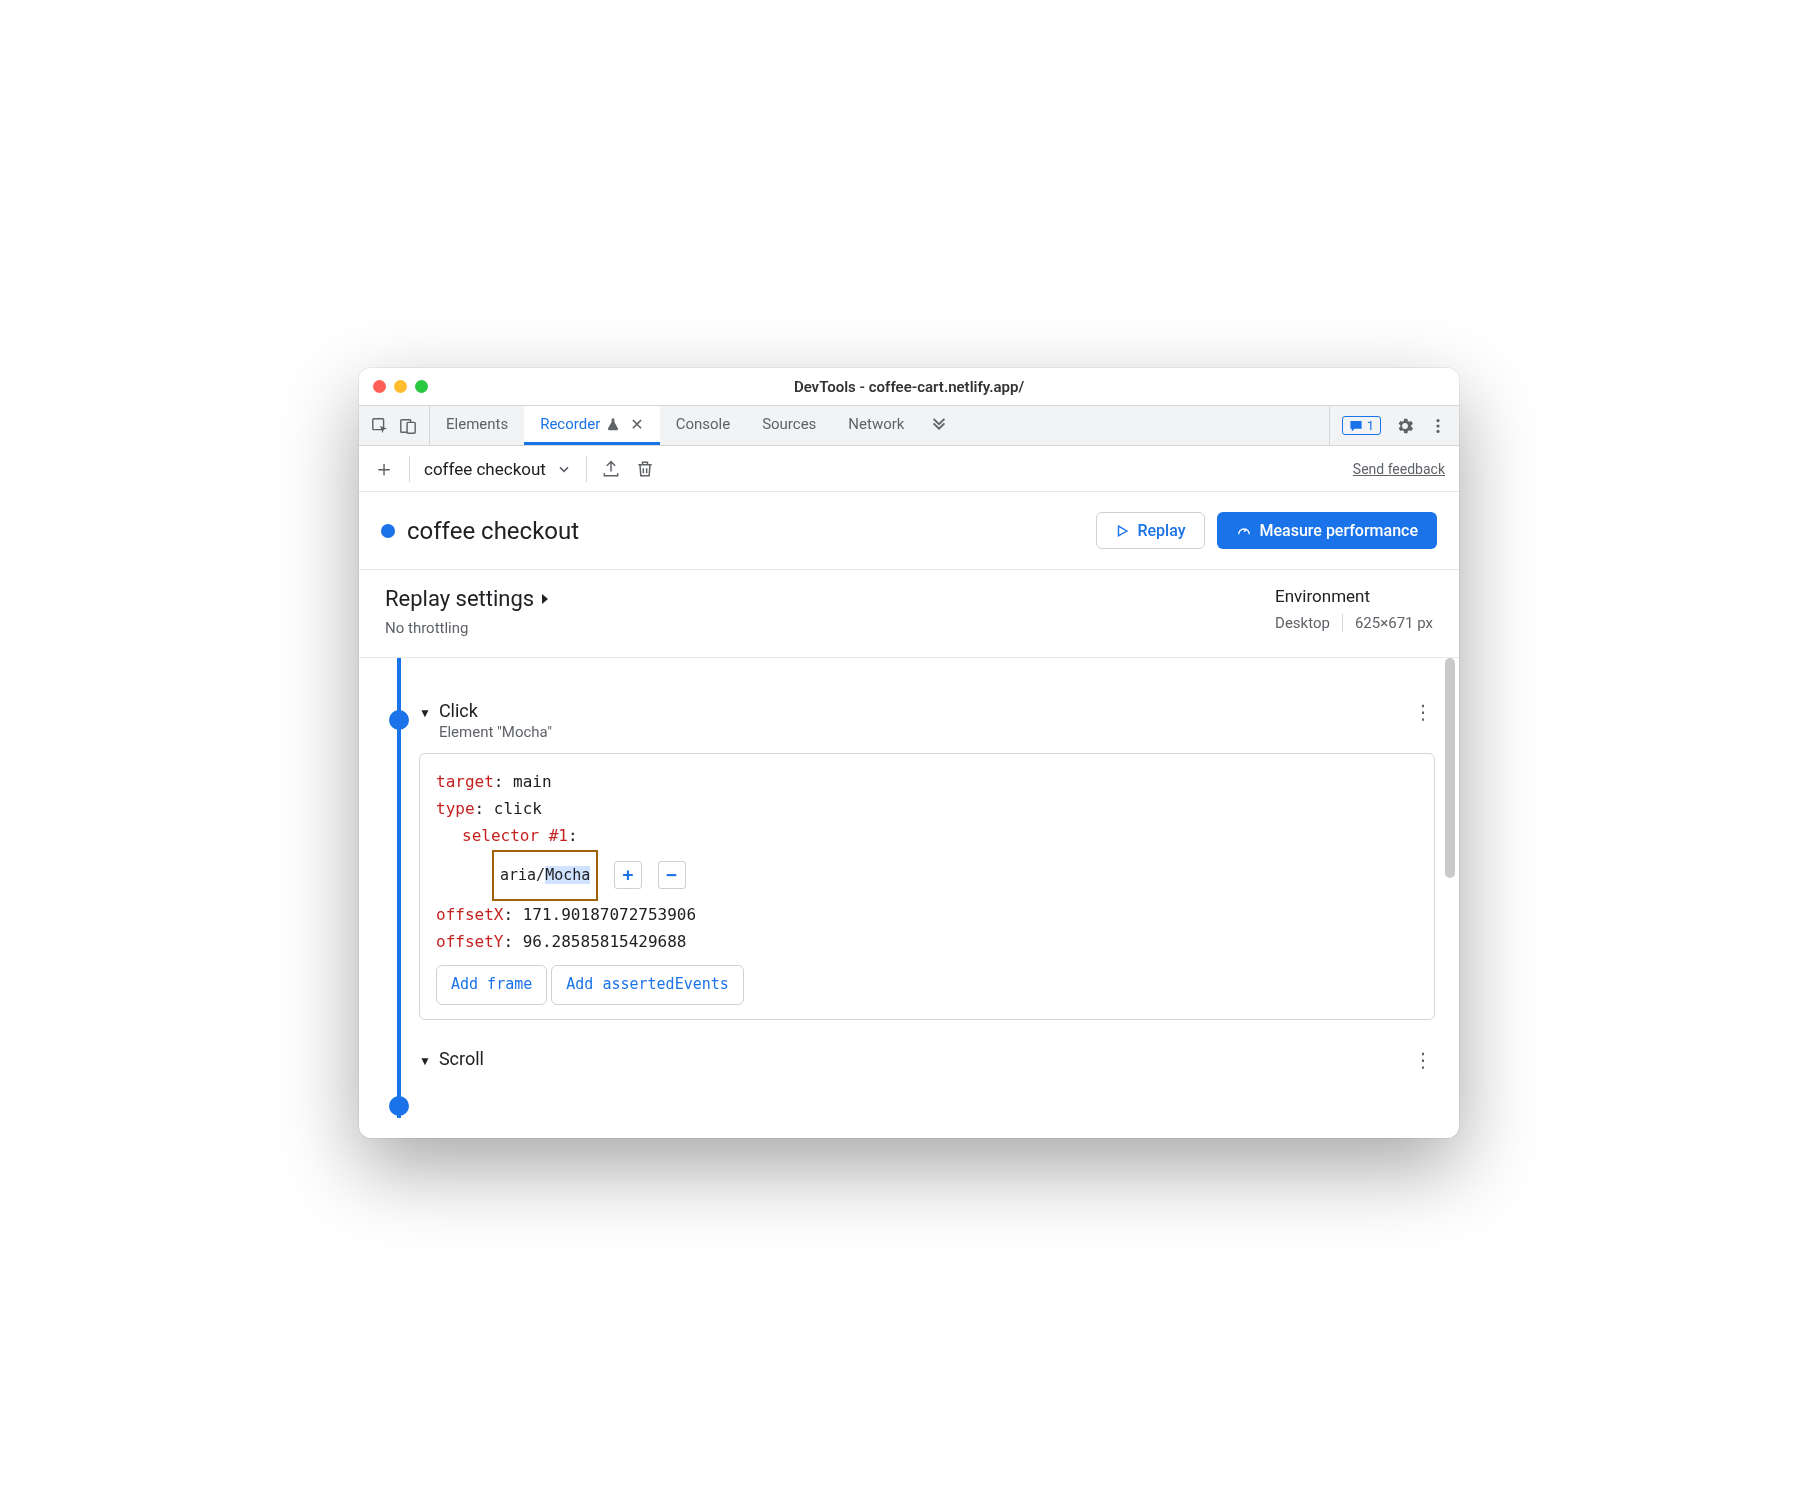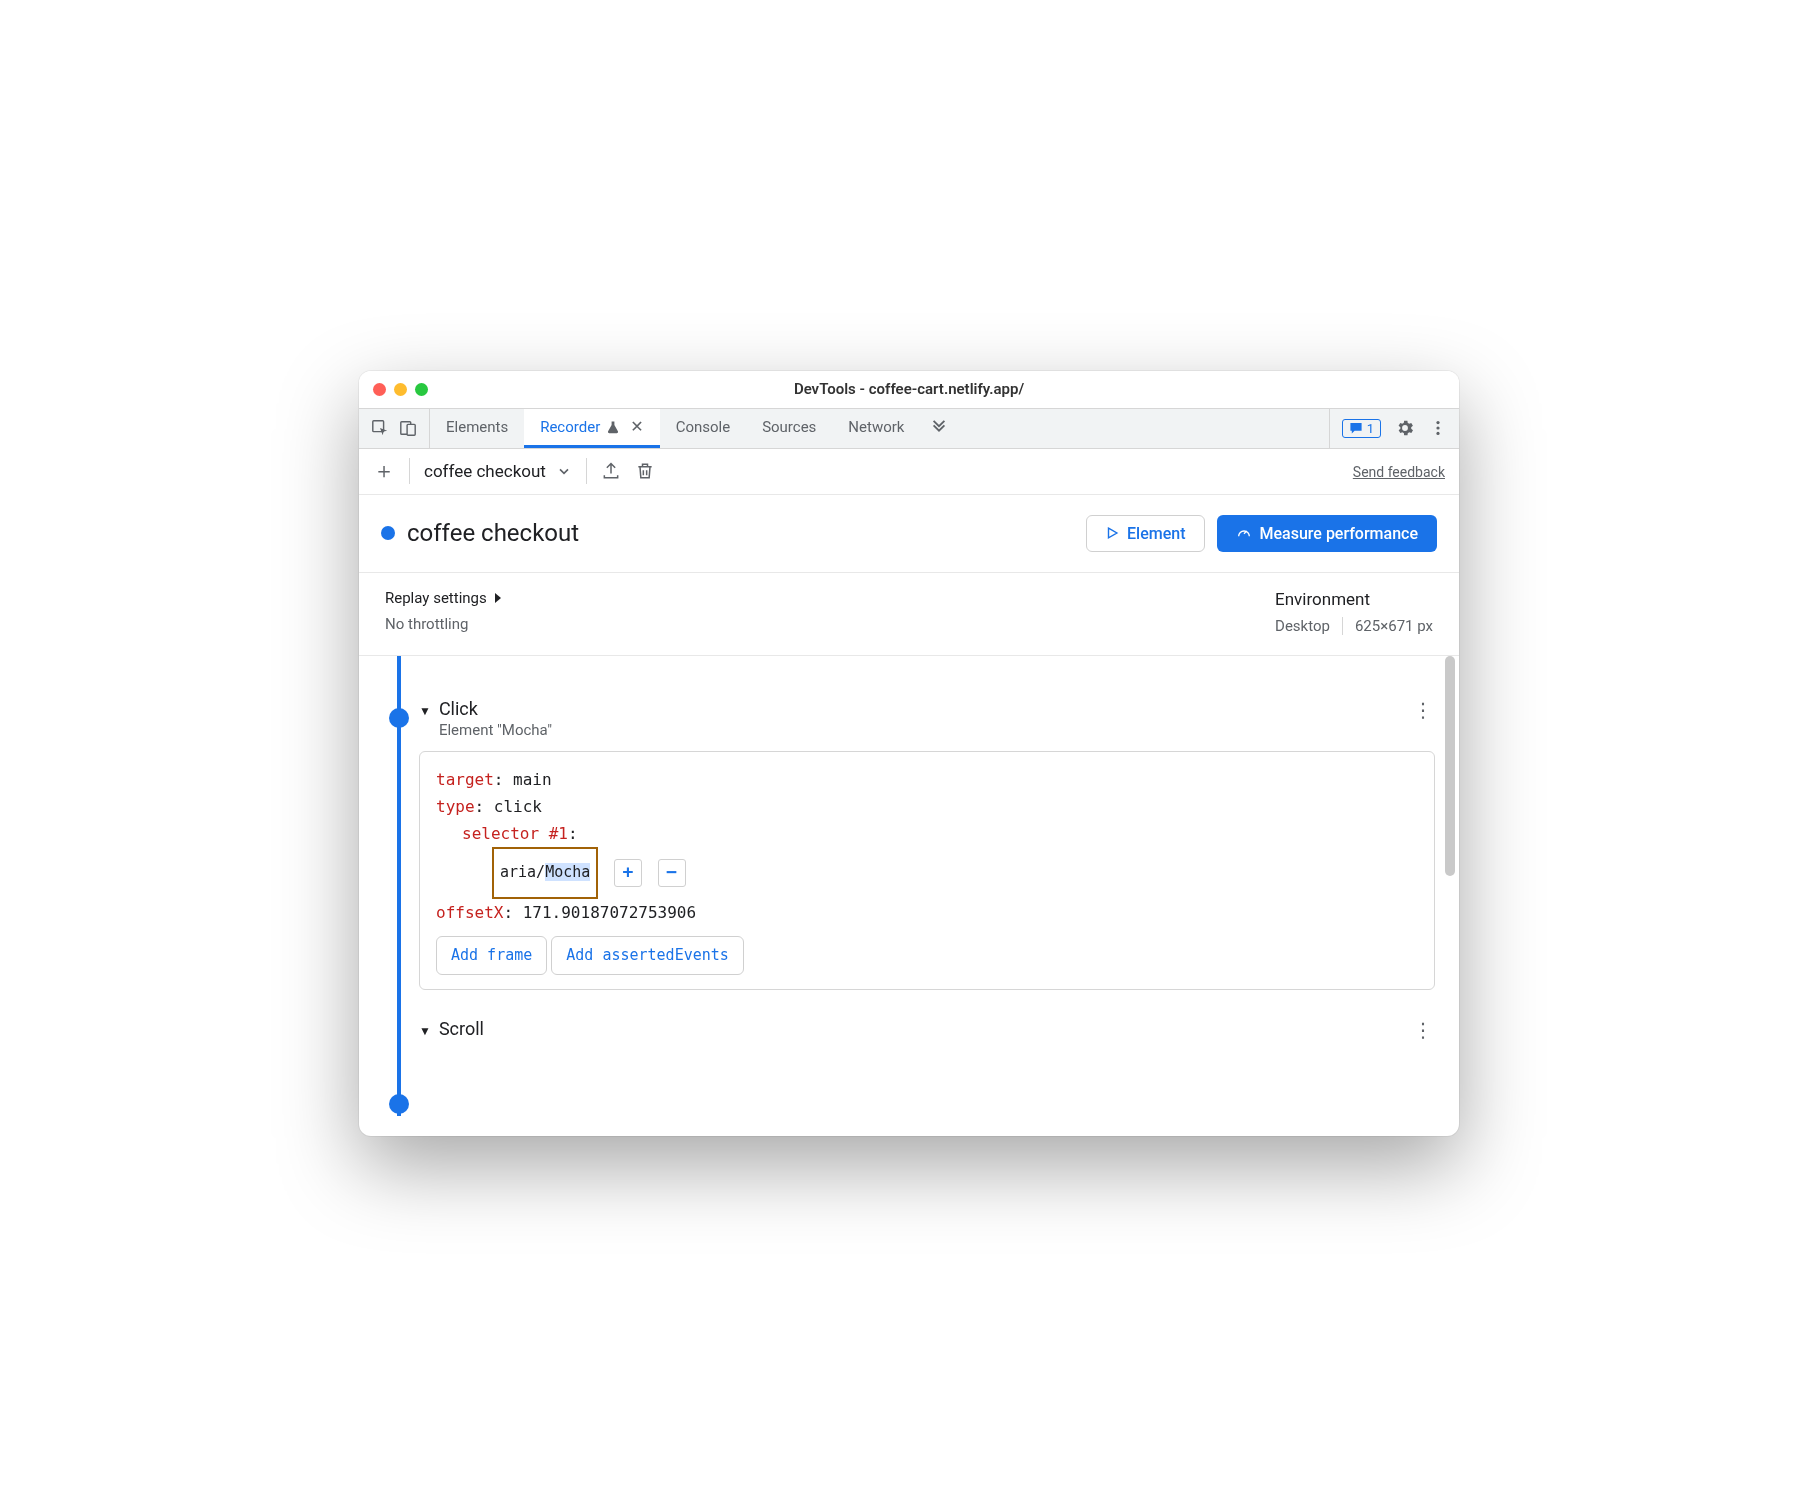--- a/index.html
+++ b/index.html
@@ -118,21 +118,21 @@
     font-size:16px; font-weight:500; cursor:pointer;
     border:1px solid transparent;
   }
   .btn-outline { border-color:#d0d0d0; color:#1a73e8; background:#fff; }
   .btn-primary { background:#1a73e8; color:#fff; }
   
   .settings-row {
     display:flex; padding:16px 26px 20px 26px;
     border-bottom:1px solid #e8e8e8;
   }
-  .settings-left .hdr { font-size:15px; color:#202124; display:flex; align-items:center; gap:6px; margin-bottom:8px;}
+  .settings-left .hdr { font-size:22px; color:#202124; display:flex; align-items:center; gap:6px; margin-bottom:8px;}
   .settings-left .sub { font-size:15px; color:#5f6368; }
   .settings-right { margin-left:auto; text-align:left; }
   .settings-right .hdr { font-size:17px; color:#202124; margin-bottom:8px; }
   .env-vals { display:flex; align-items:center; gap:12px; font-size:15px; color:#5f6368; }
   .env-vals .env-sep { width:1px; height:18px; background:#d6d6d6; }
   
   .timeline-area {
     display:flex; padding:0 20px 20px 20px; height:480px; position:relative;
   }
   .thumb-col { width:130px; padding-top:6px; }
@@ -305,21 +305,21 @@
   <div class="flow-header">
     <div class="flow-header-left">
       <span class="blue-dot"></span>
       <span class="flow-title">coffee checkout</span>
     </div>
     <div class="flow-header-right">
       <div class="btn btn-outline">
         <svg width="14" height="14" viewBox="0 0 20 20" fill="none" stroke="#1a73e8" stroke-width="2">
             <path d="M5 3l12 7-12 7z"></path>
           </svg>
-        <span>Element</span>
+        <span>Replay</span>
       </div>
       <div class="btn btn-primary">
         <svg width="16" height="16" viewBox="0 0 24 24" fill="none" stroke="#fff" stroke-width="2">
             <path d="M4 17a8 8 0 1 1 16 0"></path>
             <path d="M12 13l4-4"></path>
           </svg>
         <span>Measure performance</span>
       </div>
     </div>
   </div>
@@ -370,20 +370,21 @@
         <div class="step-body">
           <div><span class="k">target</span><span class="v">: </span><span class="v">main</span></div>
           <div><span class="k">type</span><span class="v">: </span><span class="v">click</span></div>
           <div class="indent1"><span class="k">selector #1</span><span class="v">:</span></div>
           <div class="indent2">
             <span class="sel-input"><span>aria/</span><span class="hl">Mocha</span></span>
             <span class="sq-btn">+</span>
             <span class="sq-btn">−</span>
           </div>
           <div><span class="k">offsetX</span><span class="v">: </span><span class="v">171.90187072753906</span></div>
+          <div><span class="k">offsetY</span><span class="v">: </span><span class="v">96.28585815429688</span></div>
           <div class="action-btns">
             <div class="btn btn-outline">
                 <span>Add frame</span>
               </div>
             <div class="btn btn-outline">
                 <span>Add assertedEvents</span>
               </div>
           </div>
         </div>
       </div>

